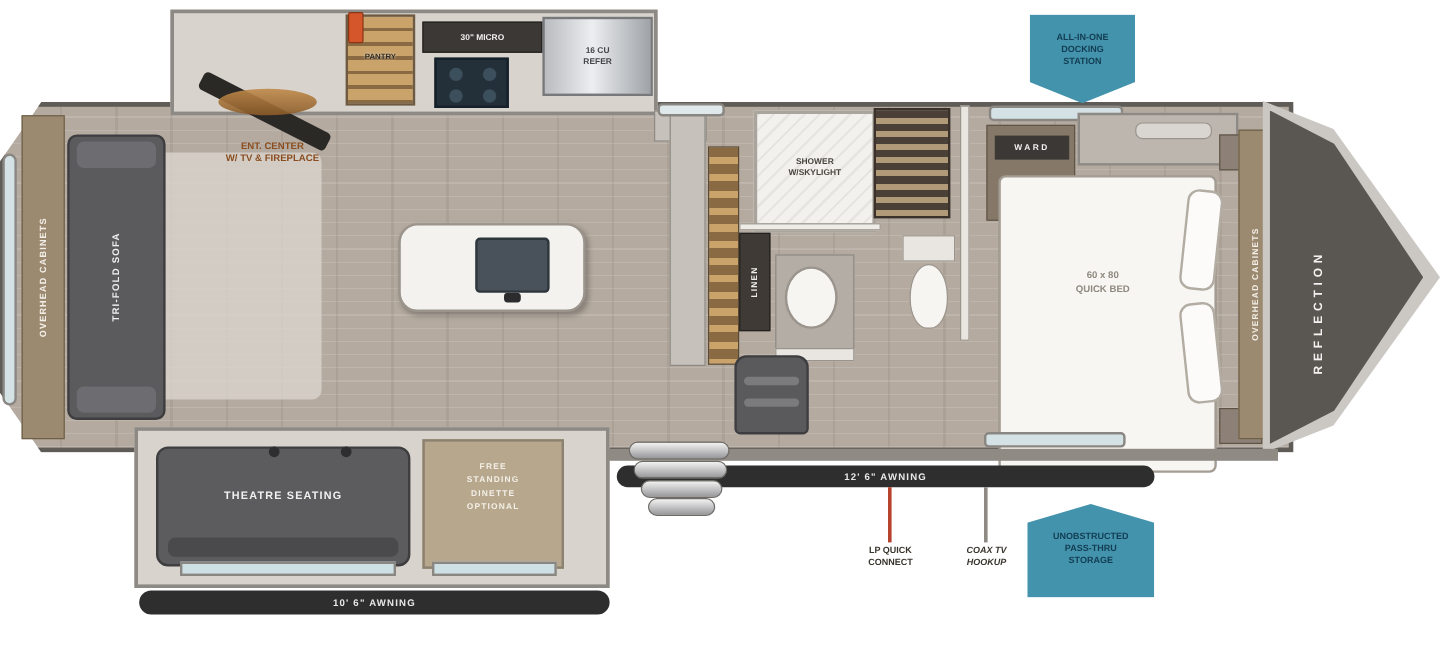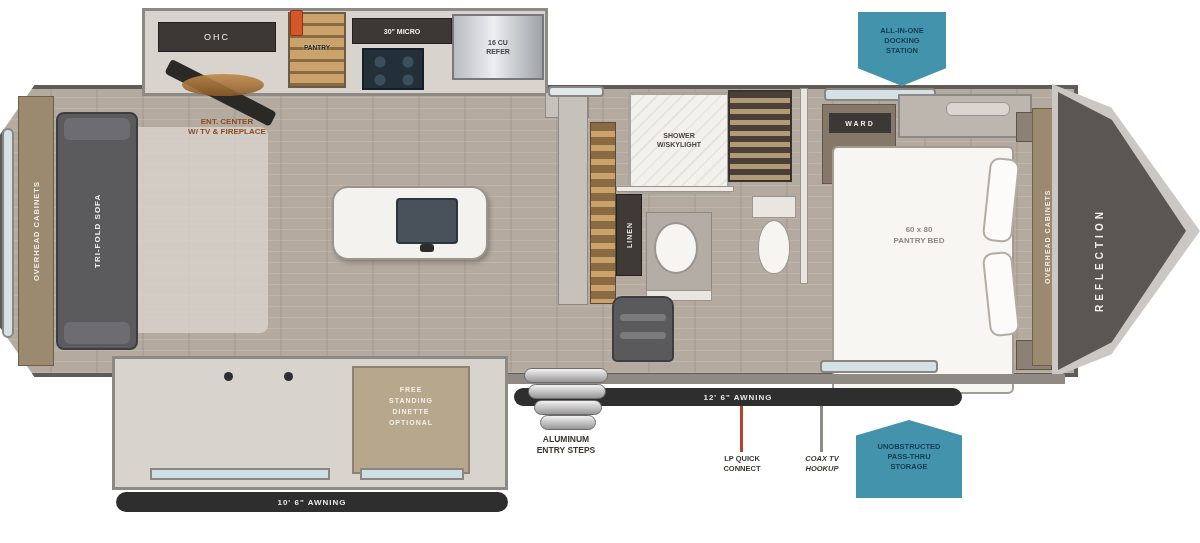--- a/index.html
+++ b/index.html
@@ -147,21 +147,20 @@
 
   <div class="abs rear-window"></div>
   <div class="abs rear-band">
     <span class="vtext">OVERHEAD CABINETS</span>
   </div>
   <div class="abs sofa">
     <span class="vtext">TRI-FOLD SOFA</span>
   </div>
 
   <div class="abs kslide"></div>
-  <div class="abs ohc-band">OHC</div>
   <div class="abs tv"></div>
   <div class="abs fire"></div>
   <div class="abs pantry">
     <div class="lbl">PANTRY</div>
   </div>
   <div class="abs optmark"></div>
   <div class="abs micro-band">30" MICRO</div>
   <div class="abs range"></div>
   <div class="abs refer">
     <span>16 CU</span>
@@ -206,61 +205,60 @@
   <div class="abs bwin-top"></div>
   <div class="abs ward">
     <div class="band">WARD</div>
   </div>
   <div class="abs dresser">
       <i></i>
     </div>
   <div class="abs bed">
     <div class="lbl">
       <span style="display:block">60 x 80</span>
-      <span style="display:block">PANTRY BED</span>
+      <span style="display:block">QUICK BED</span>
     </div>
   </div>
   <div class="abs pillow p1"></div>
   <div class="abs pillow p2"></div>
   <div class="abs nstand n1"></div>
   <div class="abs nstand n2"></div>
   <div class="abs bed-ohc">
     <span class="vtext">OVERHEAD CABINETS</span>
   </div>
   <div class="abs bwin-bot"></div>
 
   <div class="abs cap-outer"></div>
   <div class="abs cap-inner"></div>
   <div class="abs cap-text vtext">REFLECTION</div>
 
   <div class="abs tslide"></div>
+  <div class="abs theatre">
+    <div class="lbl">THEATRE SEATING</div>
+  </div>
   <div class="abs cup c1"></div>
   <div class="abs cup c2"></div>
   <div class="abs dinette">
     <div class="lbl">
       <span style="display:block">FREE</span>
       <span style="display:block">STANDING</span>
       <span style="display:block">DINETTE</span>
       <span style="display:block">OPTIONAL</span>
     </div>
   </div>
   <div class="abs twin1"></div>
   <div class="abs twin2"></div>
   <div class="abs awn-slide">10' 6" AWNING</div>
 
   <div class="abs bot-wall"></div>
   <div class="abs awn-main">12' 6" AWNING</div>
   <div class="abs step s1"></div>
   <div class="abs step s2"></div>
   <div class="abs step s3"></div>
   <div class="abs step s4"></div>
-  <div class="abs steps-lbl lbl">
-    <span style="display:block">ALUMINUM</span>
-    <span style="display:block">ENTRY STEPS</span>
-  </div>
   <div class="abs lp-line"></div>
   <div class="abs lp-lbl lbl">
     <span style="display:block">LP QUICK</span>
     <span style="display:block">CONNECT</span>
   </div>
   <div class="abs coax-line"></div>
   <div class="abs coax-lbl lbl">
     <span style="display:block">COAX TV</span>
     <span style="display:block">HOOKUP</span>
   </div>

